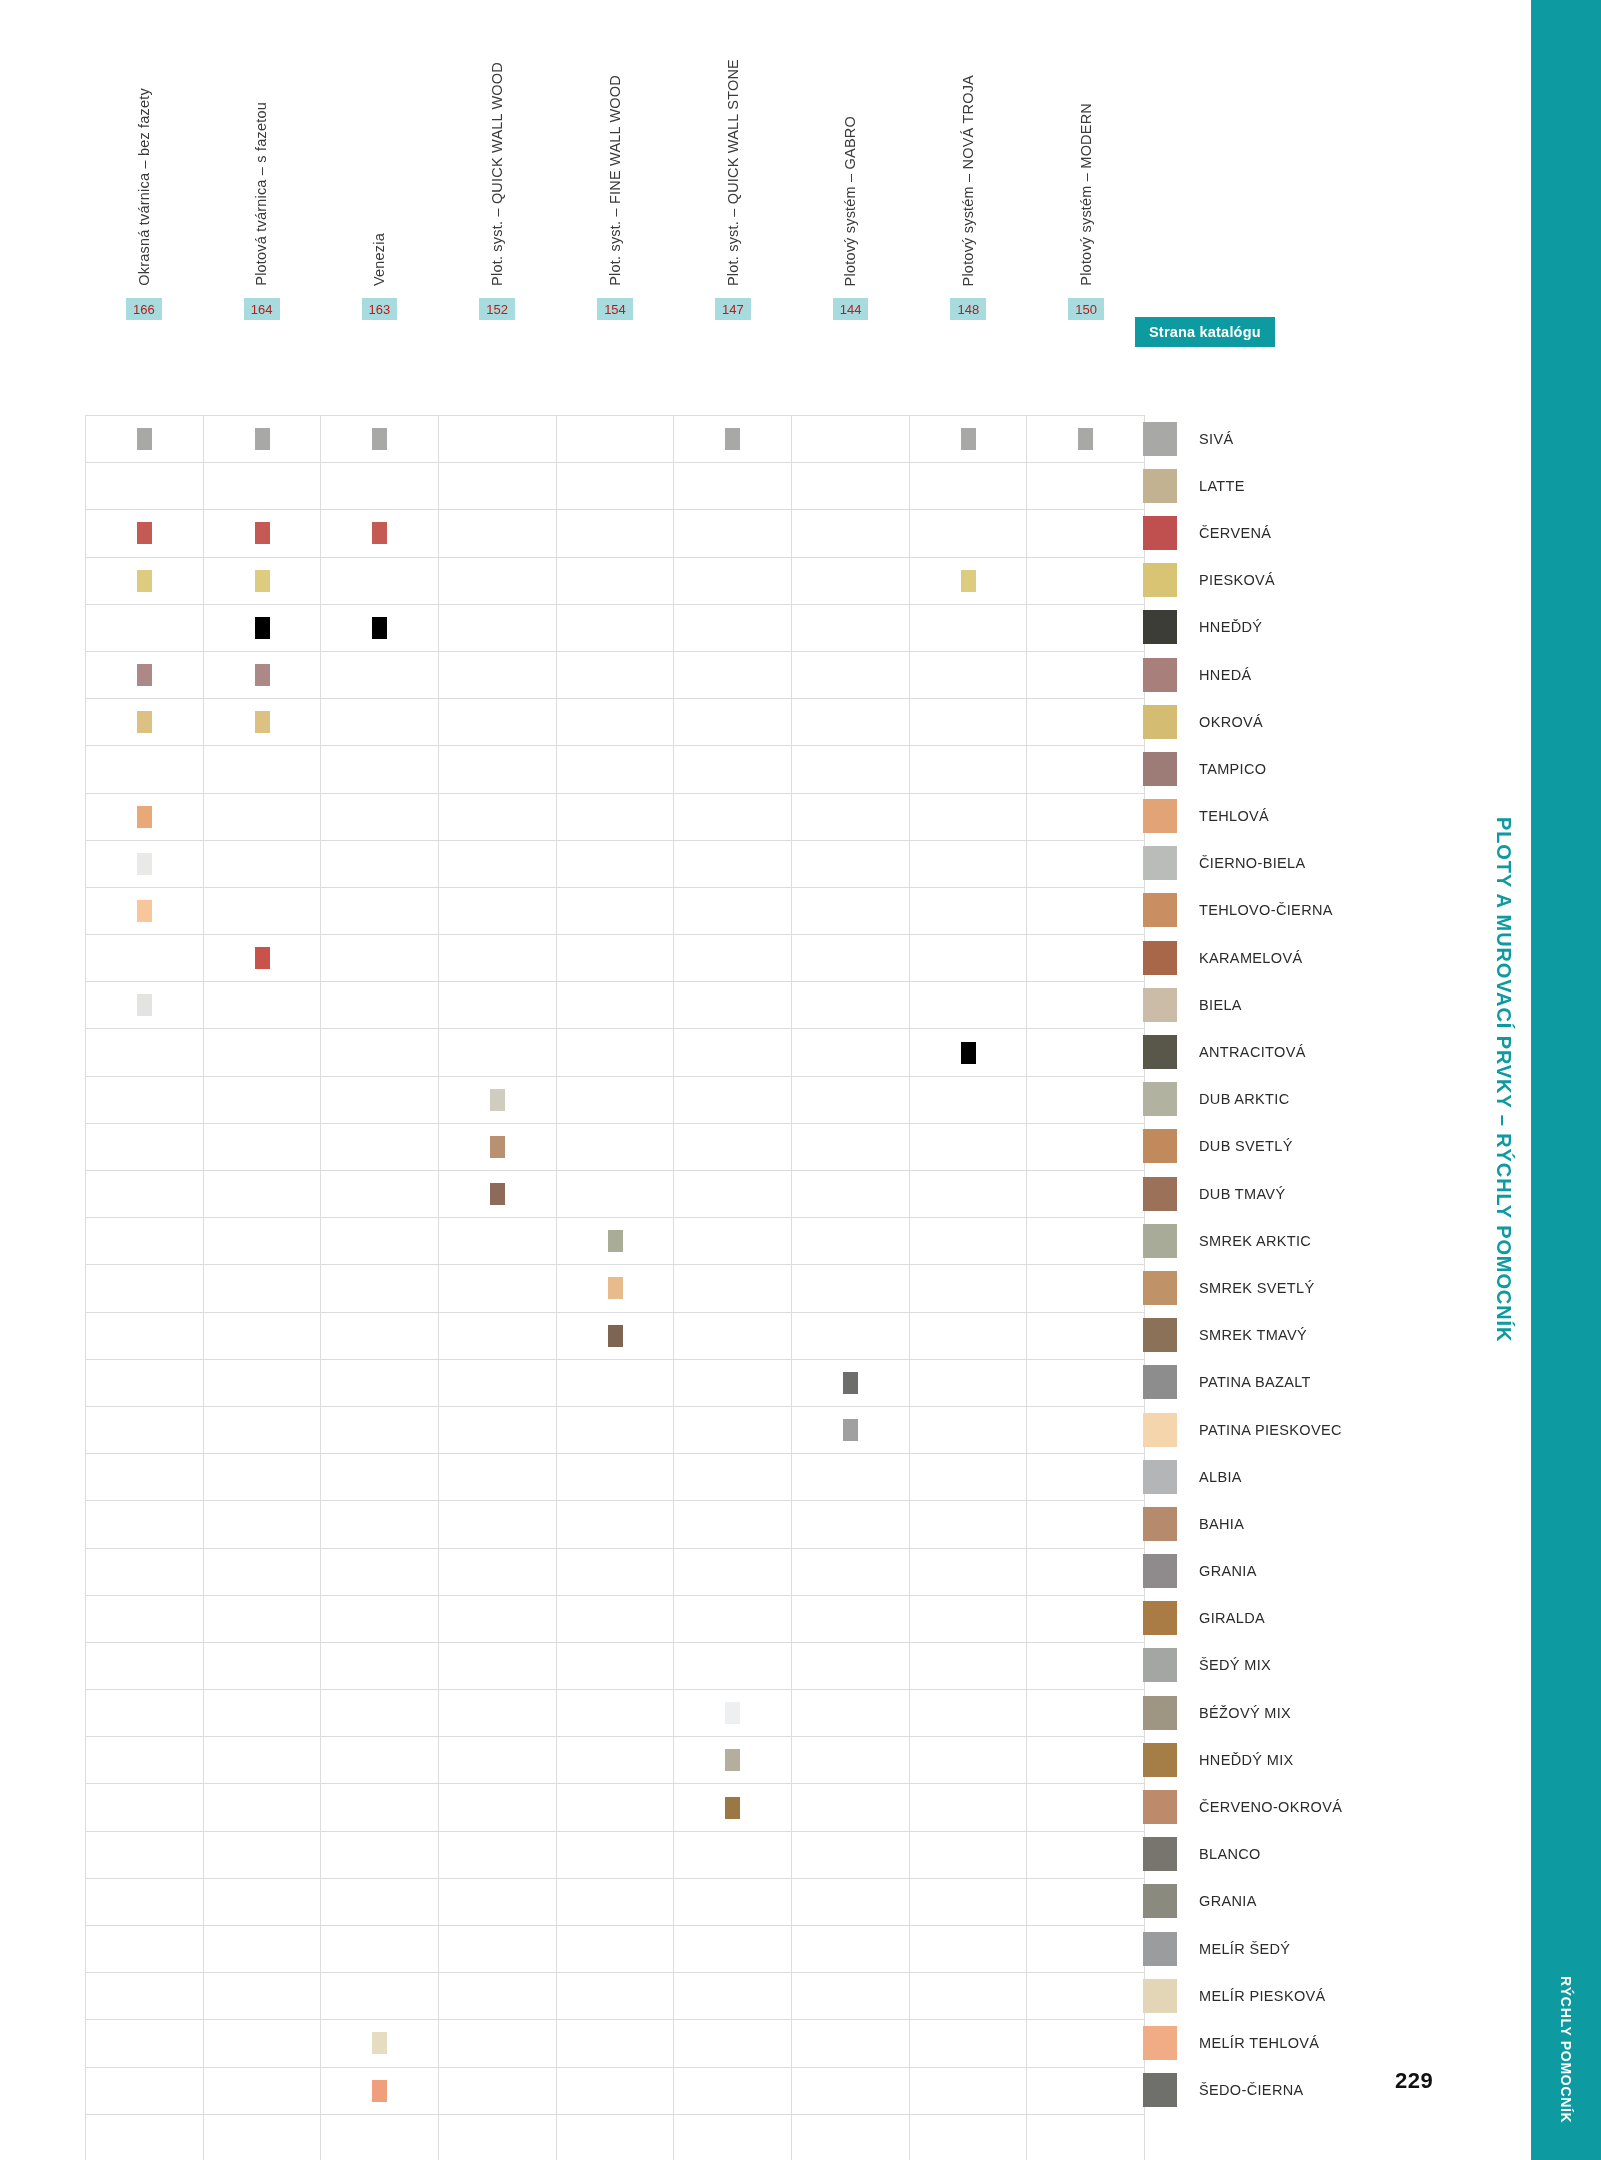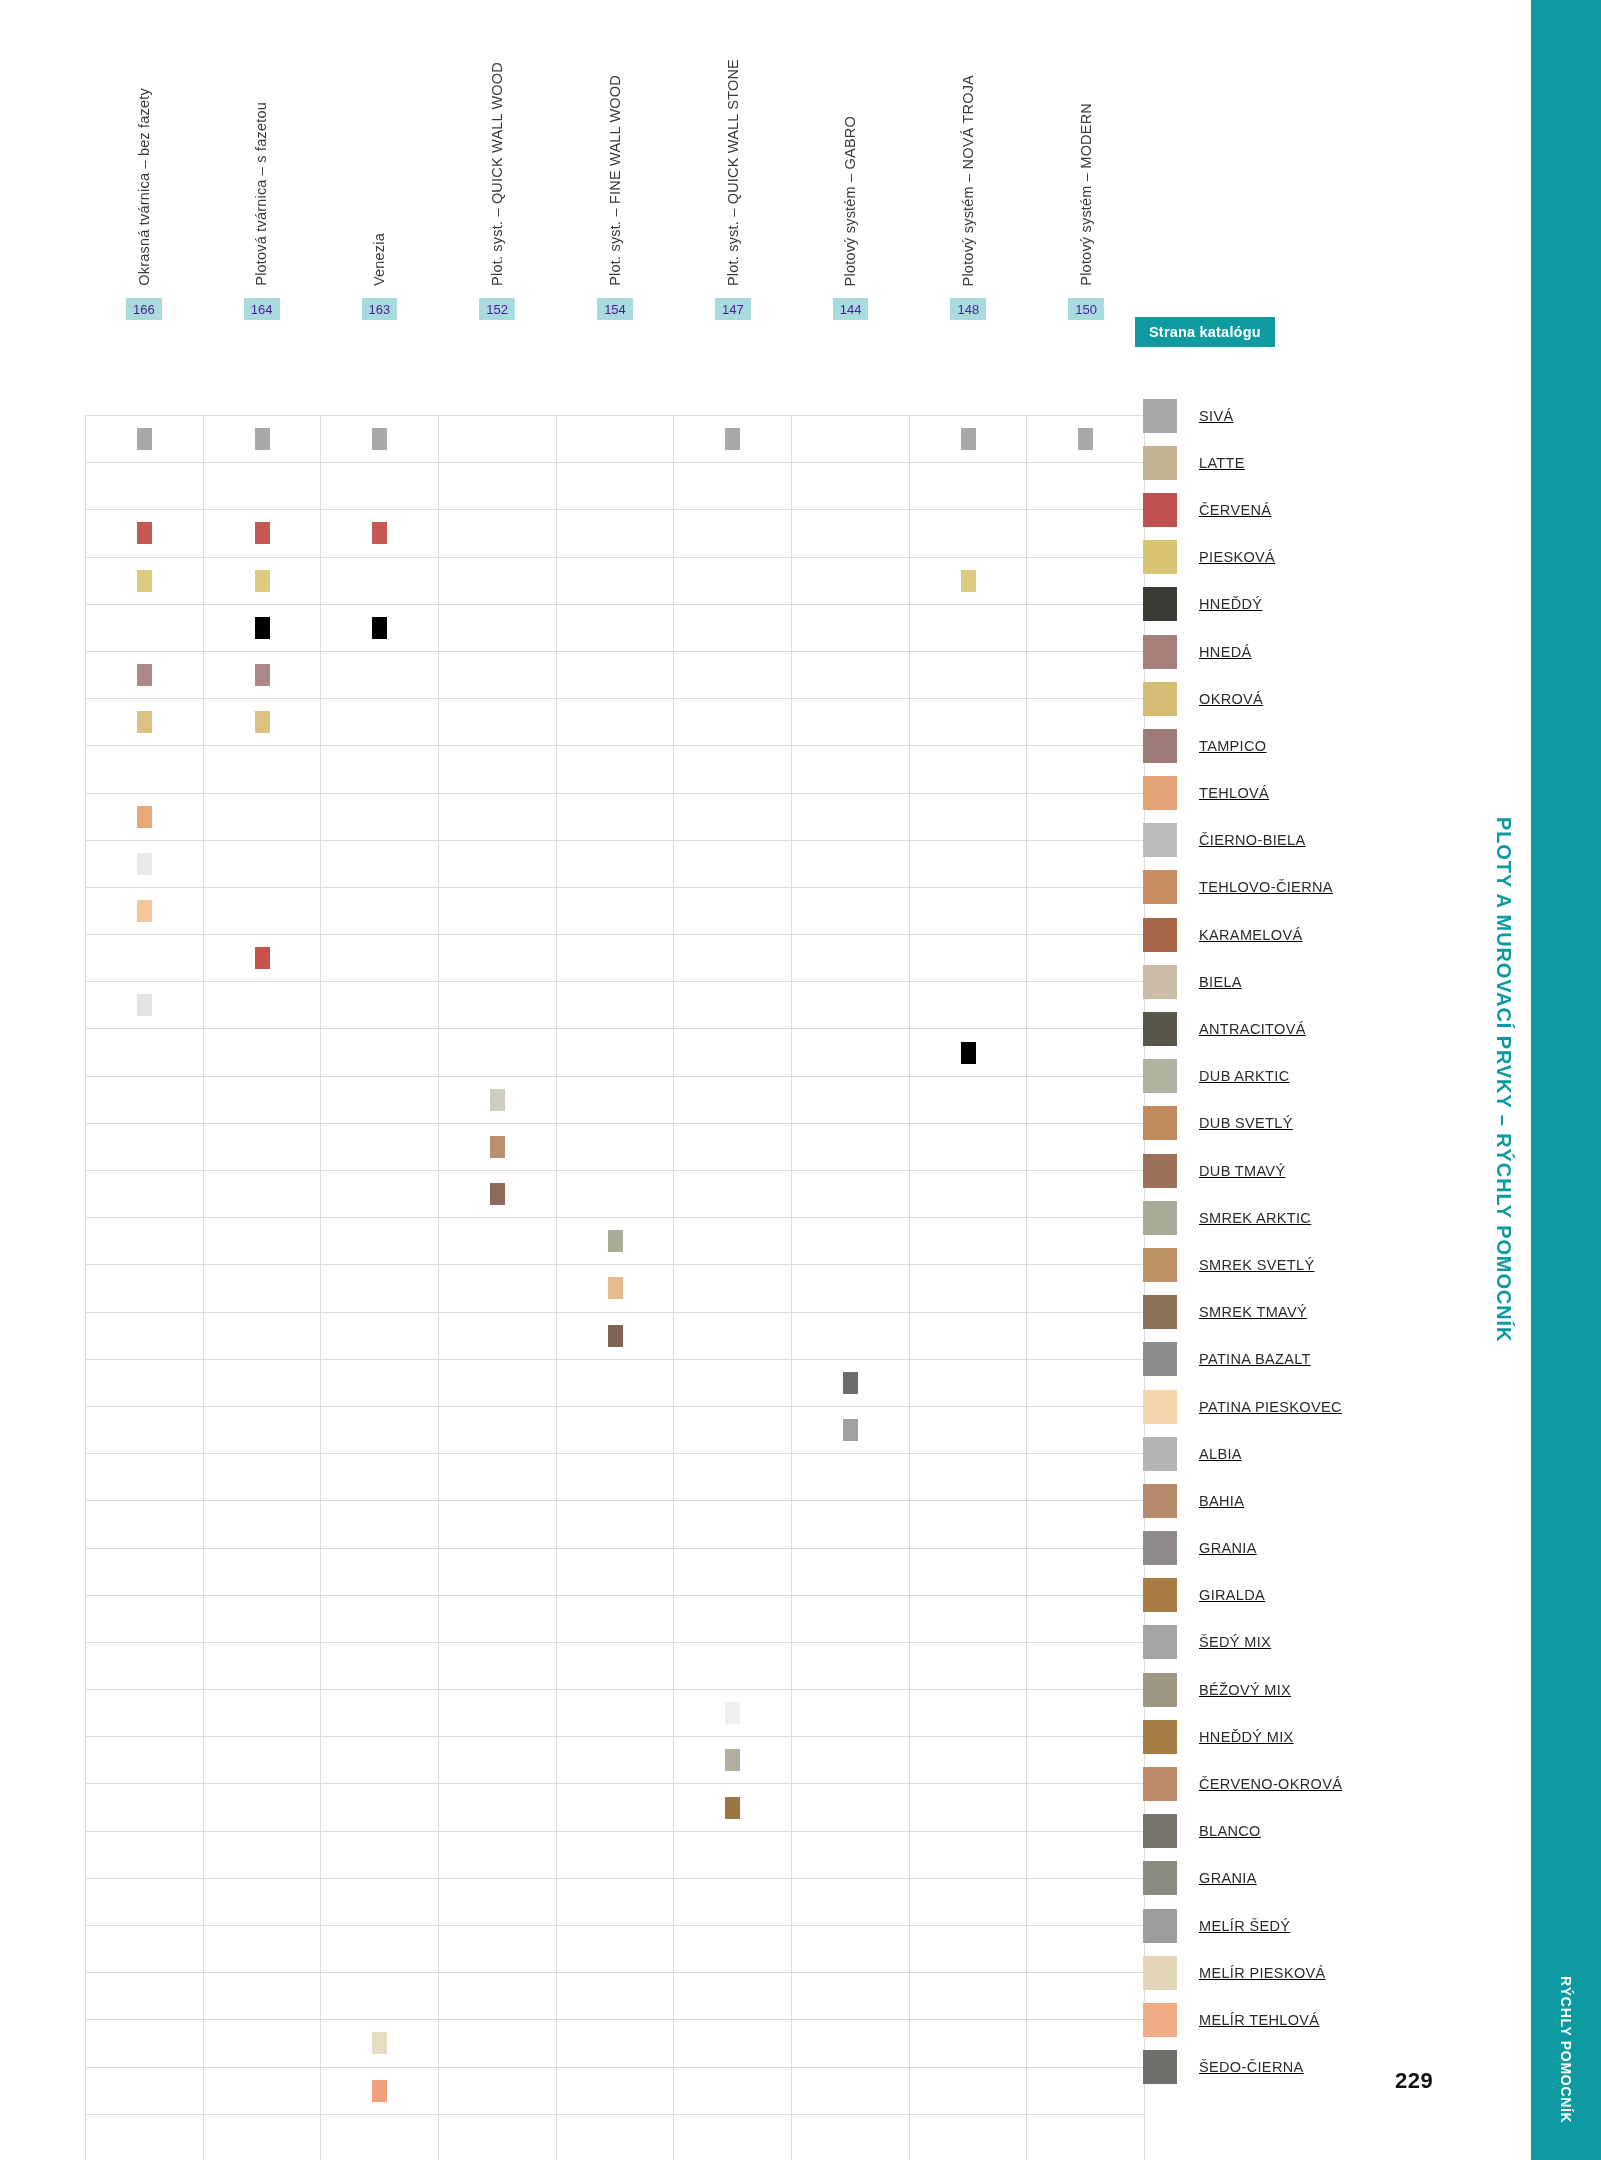--- a/index.html
+++ b/index.html
@@ -46,21 +46,21 @@
     position: absolute; bottom: 0; width: 88px; height: 290px;
     display: flex; flex-direction: column; align-items: center; justify-content: flex-end;
   }
   .col-head .vtext {
     writing-mode: vertical-rl; transform: rotate(180deg);
     font-size: 14.5px; color: #3a3a3a; white-space: nowrap;
     letter-spacing: 0.2px; line-height: 1;
     margin-bottom: 12px;
   }
   .pg-badge {
-    background: #a8dbdd; color: #4c1d95;
+    background: #a8dbdd; color: #b91c1c;
     font-size: 13px; padding: 5px 7px 4px 7px; line-height: 1;
     min-width: 30px; text-align: center; font-weight: 500;
   }
   .legend-badge {
     position: absolute; left: 1135px; top: 317px;
     background: #0d9aa0; color: #fff;
     font-size: 14.5px; font-weight: bold; letter-spacing: 0.2px;
     padding: 8px 14px 7px 14px; line-height: 1; white-space: nowrap;
   }
 
@@ -74,21 +74,21 @@
   .grow { display: flex; height: 47.2px; }
   .gcell {
     width: 117.78px; height: 100%;
     border-right: 1px solid #dcdcdc;
     border-bottom: 1px solid #dcdcdc;
     display: flex; align-items: center; justify-content: center;
   }
   .dot { width: 15px; height: 22px; }
 
   
-  .legend { position: absolute; left: 1143px; top: 392px; width: 300px; text-decoration: underline; }
+  .legend { position: absolute; left: 1143px; top: 415px; width: 300px; }
   .leg-row { height: 47.2px; display: flex; align-items: center; }
   .leg-sw {
     width: 34px; height: 34px; flex: 0 0 34px;
     border: 0; background-size: cover;
   }
   .leg-name {
     margin-left: 22px; font-size: 14.5px; color: #2b2b2b;
     letter-spacing: 0.35px; white-space: nowrap;
   }
 </style>

